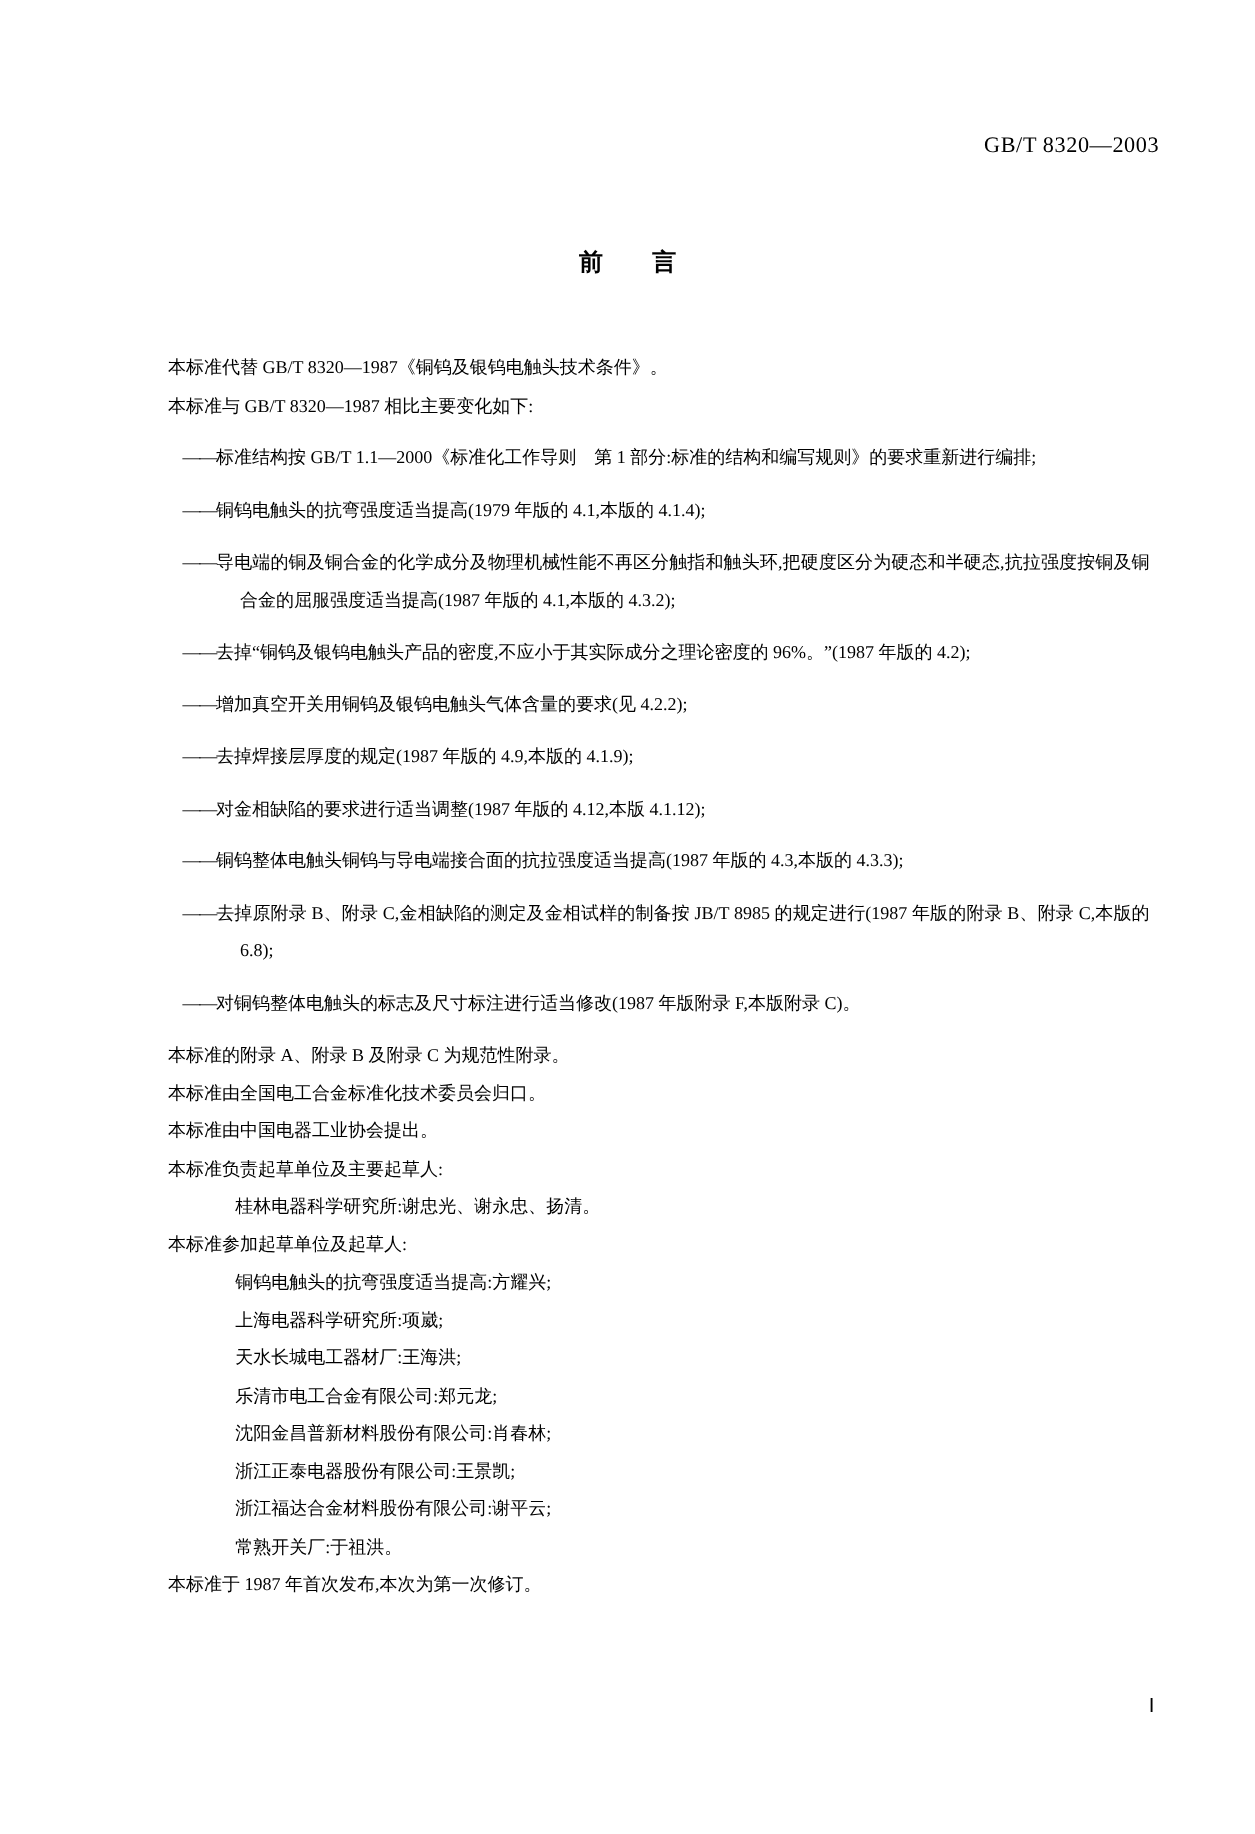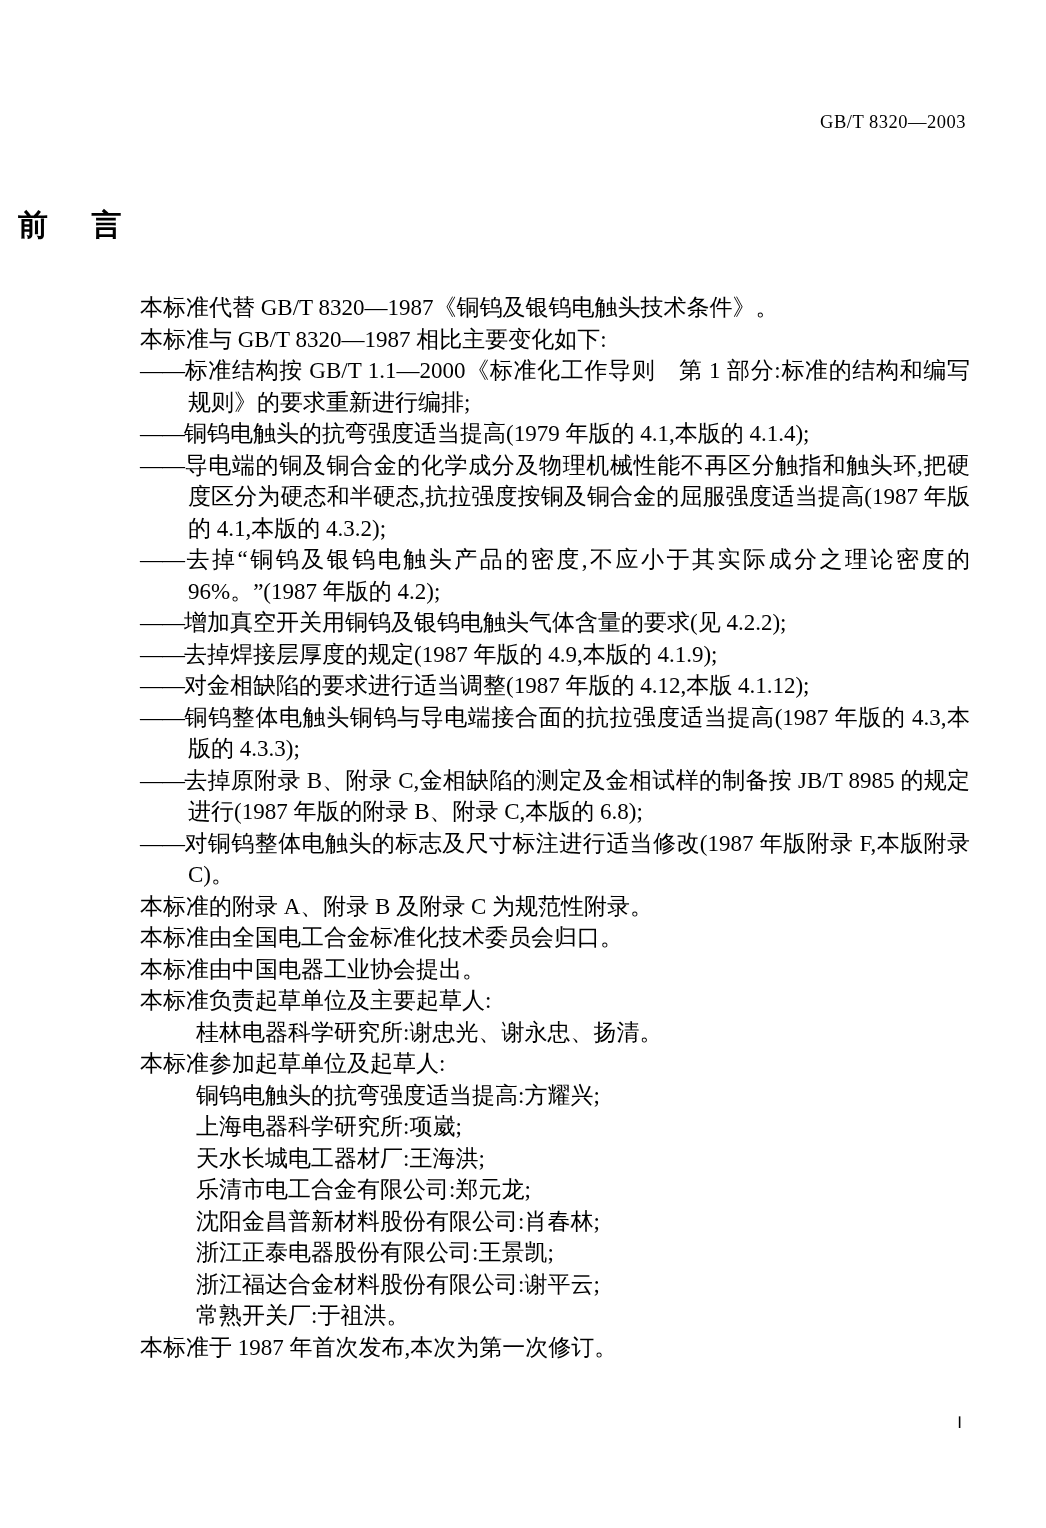--- a/index.html
+++ b/index.html
@@ -27,40 +27,41 @@
     font-family: "Liberation Serif", serif;
     font-size: 18.5px;
     letter-spacing: 0.5px;
     white-space: nowrap;
   }
   .title {
     position: absolute;
     top: 205px;
     left: 0;
     right: 0;
-    font-size: 30px;
+    text-align: center;
+    font-size: 20px;
     font-weight: bold;
     letter-spacing: 18px;
     text-indent: 18px;
   }
   .body {
     position: absolute;
     top: 292px;
     left: 140px;
     width: 830px;
-    font-size: 23px;
+    font-size: 15px;
     line-height: 31.5px;
   }
   .para {
     margin: 0;
     text-align: justify;
     text-justify: inter-ideograph;
   }
   .dash-item {
-    margin: 0;
+    margin: 12px;
     padding-left: 48px;
     text-indent: -48px;
     text-align: justify;
     text-justify: inter-ideograph;
   }
   .dash-item .lead {
     letter-spacing: -1px;
   }
   .indent-item {
     margin: 0;

